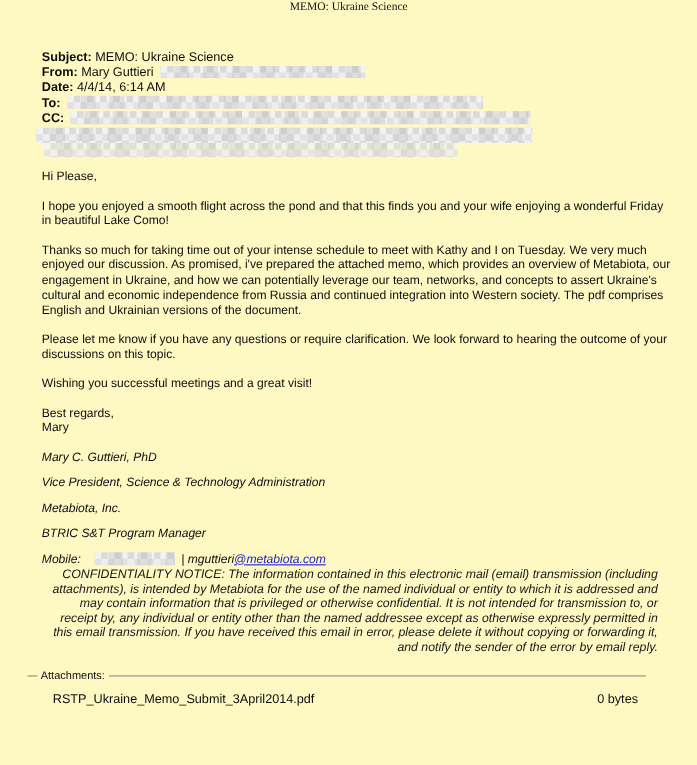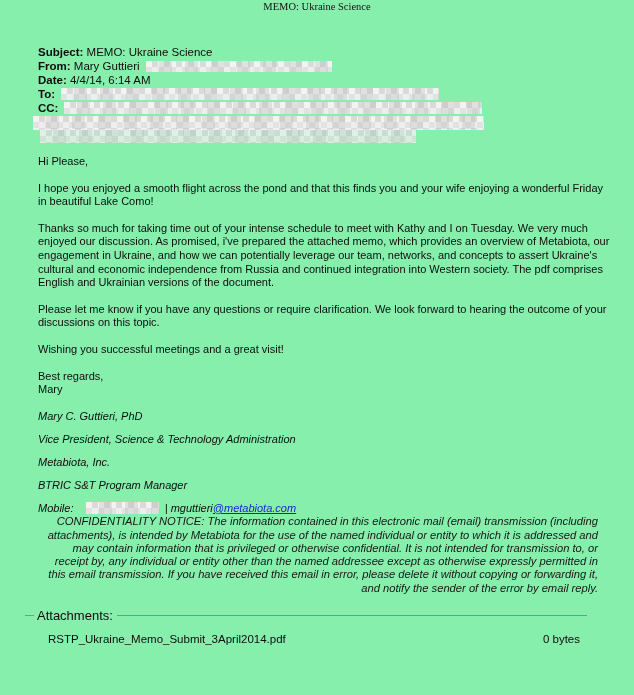--- a/index.html
+++ b/index.html
@@ -1,19 +1,19 @@
 <!DOCTYPE html>
 <html><head>
 <meta charset="utf-8">
 <style>
   html,body{margin:0;padding:0;background:#fff;}
   .page{
     position:relative;
     width:634px;height:695px;
-    background:#86efac;
+    background:#fef9c3;
     font-family:"Liberation Sans", sans-serif;
     color:#0d0d0d;
     overflow:hidden;
   }
   
   .doc-title{
     padding-top:1px;
     text-align:center;
     font-family:"Liberation Serif", serif;
     font-size:10.5px;
@@ -58,21 +58,21 @@
     margin:27px 0 0;
     width:560px;
     color:#161616;
     text-align:right;
   }
   
   .attach-bar{
     display:flex;align-items:center;
     margin:4px 0 0 25px;
     width:562px;
-    font-size:13px;
+    font-size:10px;
   }
   .attach-bar .dash{width:9px;height:1px;background:#8c8c8c;}
   .attach-bar .label{padding:0 4px 0 3px;white-space:nowrap;color:#0d0d0d;}
   .attach-bar .bar-line{flex:1;height:1px;background:#8c8c8c;}
   .attach-row{
     display:flex;justify-content:space-between;align-items:center;
     margin:10px 0 0 48px;
     width:532px;
     font-size:11.5px;
   }

